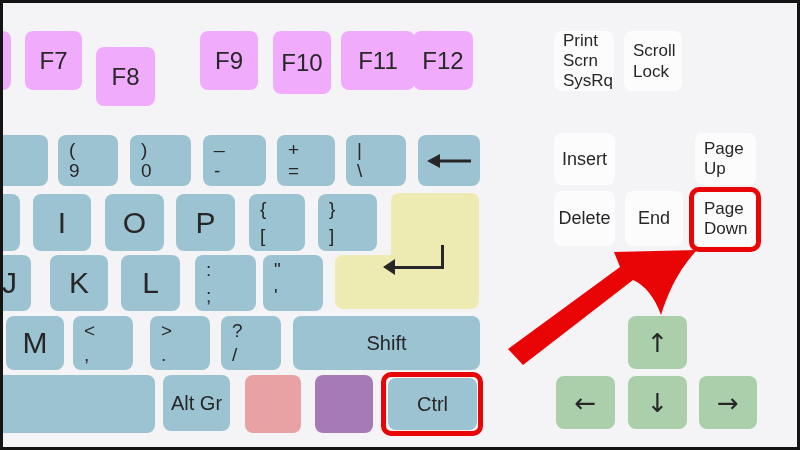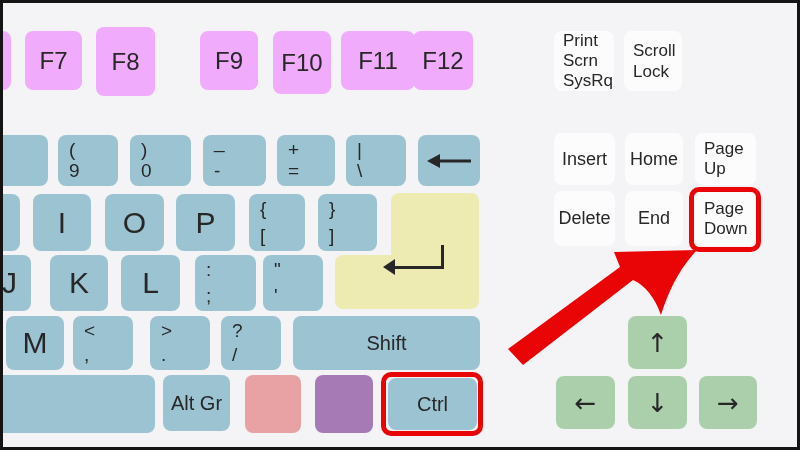--- a/index.html
+++ b/index.html
@@ -43,21 +43,21 @@
 </style>
 </head>
 <body>
 
 <div id="stage">
 
   <div class="key orange" style="left:-50px;top:28px;width:58px;height:59px"></div>
   <div class="key orange fkey" style="left:22px;top:28px;width:57px;height:59px">
       <span>F7</span>
     </div>
-  <div class="key orange fkey" style="left:93px;top:24px;width:59px;height:69px">
+  <div class="key orange fkey" style="left:93px;top:44px;width:59px;height:59px">
       <span>F8</span>
     </div>
   <div class="key orange fkey" style="left:197px;top:28px;width:58px;height:59px">
       <span>F9</span>
     </div>
   <div class="key orange fkey" style="left:270px;top:28px;width:58px;height:63px">
       <span>F10</span>
     </div>
   <div class="key orange fkey" style="left:338px;top:28px;width:74px;height:59px">
       <span>F11</span>
@@ -168,23 +168,20 @@
 
   <div class="key white multiline" style="left:551px;top:28px;width:60px;height:60px"><span>Print
 Scrn
 SysRq</span></div>
   <div class="key white multiline lh-mid" style="left:621px;top:28px;width:58px;height:60px"><span>Scroll
 Lock</span></div>
 
   <div class="key white navkey" style="left:551px;top:130px;width:61px;height:52px">
       <span>Insert</span>
     </div>
-  <div class="key white navkey" style="left:622px;top:130px;width:58px;height:52px">
-      <span>Home</span>
-    </div>
   <div class="key white multiline" style="left:692px;top:130px;width:61px;height:52px"><span>Page
 Up</span></div>
   <div class="key white navkey" style="left:551px;top:188px;width:61px;height:55px">
       <span>Delete</span>
     </div>
   <div class="key white navkey" style="left:622px;top:188px;width:58px;height:55px">
       <span>End</span>
     </div>
   <div class="hl" style="left:686px;top:184px;width:72px;height:65px"></div>
   <div class="key white multiline" style="left:692px;top:189px;width:60px;height:54px"><span>Page

